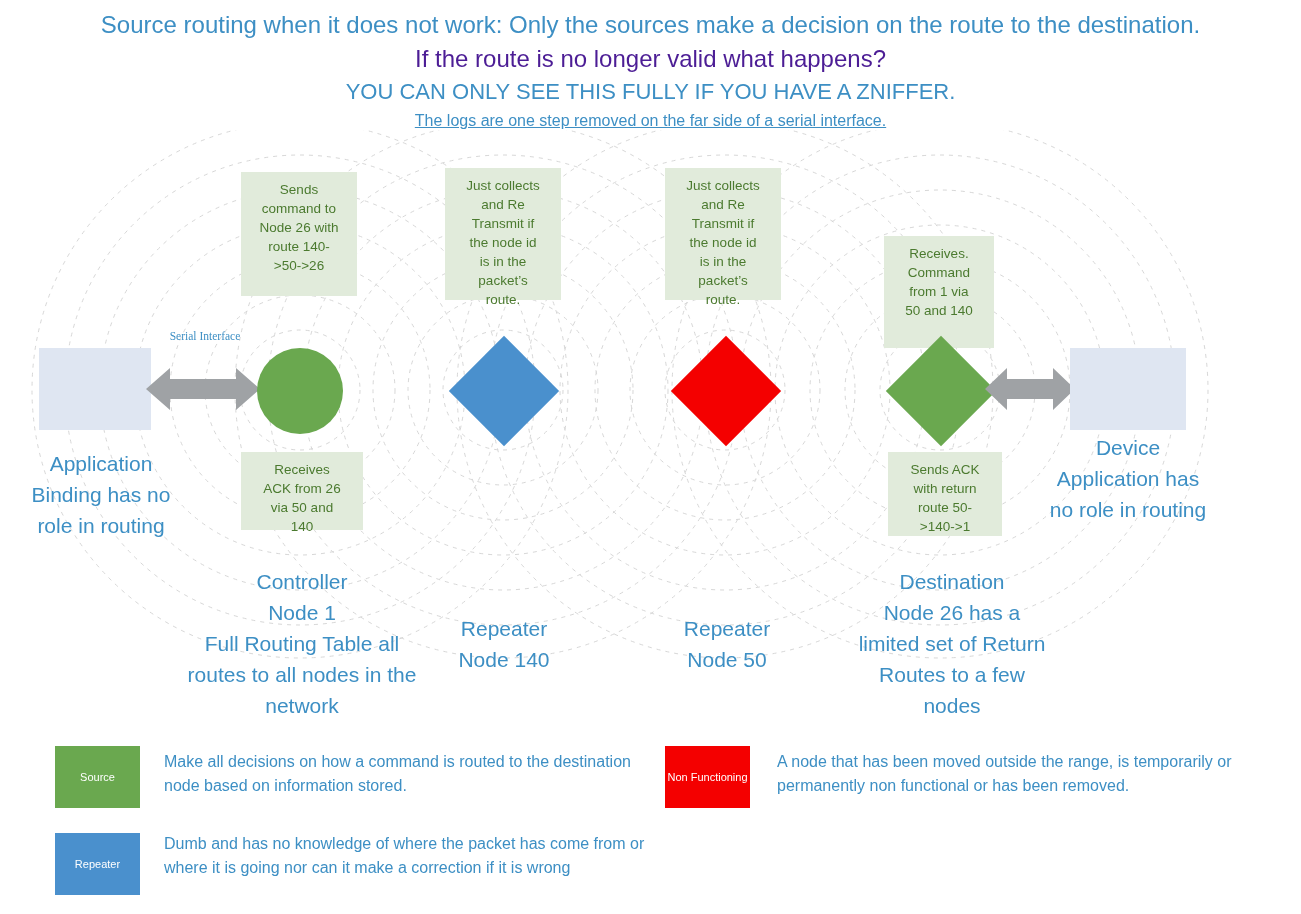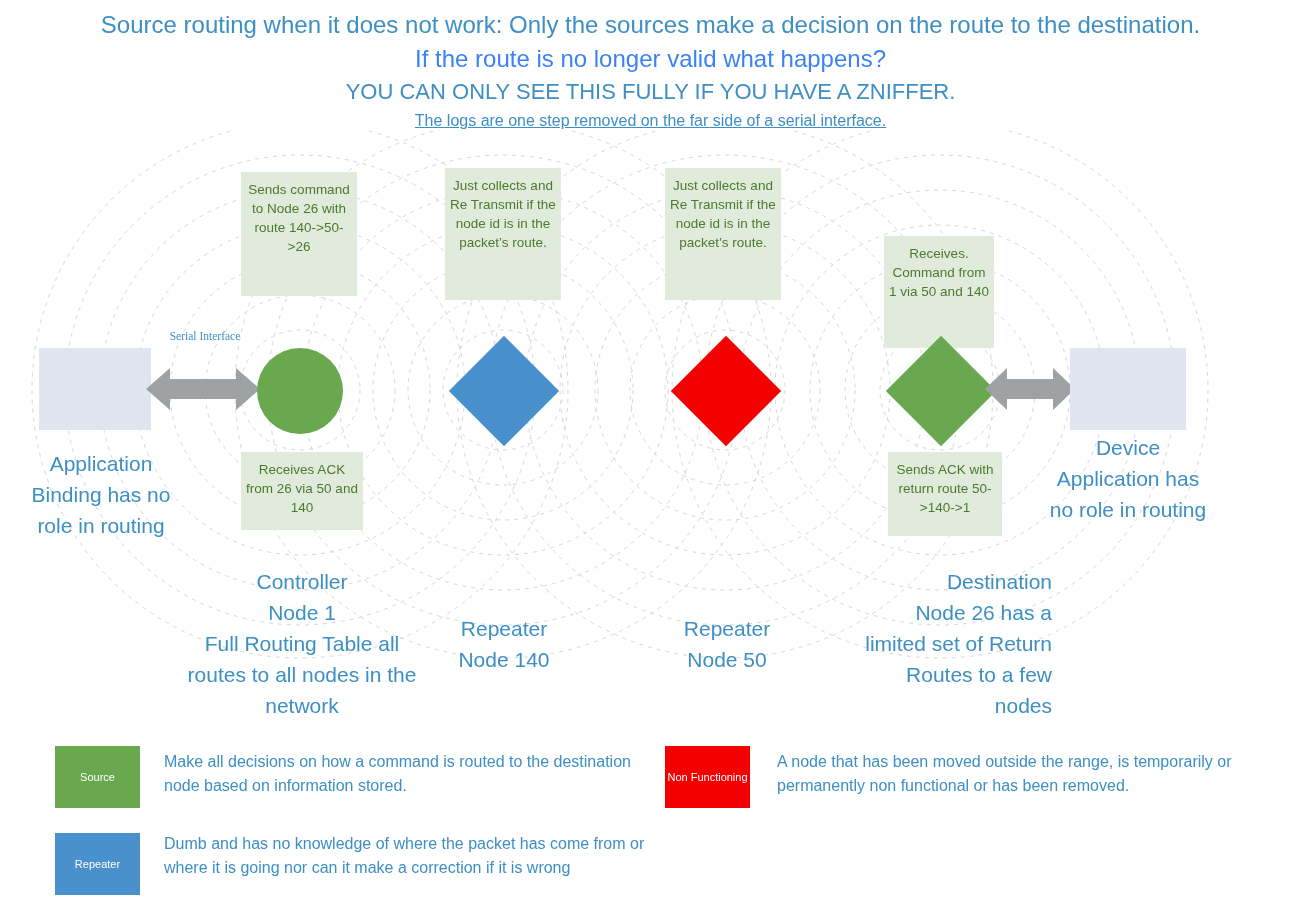--- a/index.html
+++ b/index.html
@@ -31,21 +31,21 @@
   }
   .title-line1 {
     font-size: 24px;
     line-height: 34px;
     color: #3d8fc4;
     white-space: nowrap;
   }
   .title-line2 {
     font-size: 24px;
     line-height: 34px;
-    color: #3b82f6;
+    color: #4c1d95;
   }
   .title-line3 {
     font-size: 22px;
     line-height: 32px;
     color: #3d8fc4;
   }
   .title-line4 {
     font-size: 16px;
     line-height: 26px;
     color: #3d8fc4;
@@ -63,21 +63,21 @@
   }
 
   
   .note {
     position: absolute;
     background: #e1ebdb;
     color: #4b7a2f;
     font-size: 13.5px;
     line-height: 19px;
     text-align: center;
-    padding: 8px 3px;
+    padding: 8px 18px;
     box-sizing: border-box;
   }
 
   
   .sq-app {
     position: absolute;
     background: #dfe6f2;
   }
   .circle-node {
     position: absolute;
@@ -235,21 +235,21 @@
   <div class="blue-label" style="left:420px; top:613px; width:168px;">
     <div>Repeater</div>
     <div>Node 140</div>
   </div>
 
   <div class="blue-label" style="left:644px; top:613px; width:166px;">
     <div>Repeater</div>
     <div>Node 50</div>
   </div>
 
-  <div class="blue-label" style="left:852px; top:566px; width:200px;text-align:right;">
+  <div class="blue-label" style="left:852px; top:566px; width:200px;">
     <div>Destination</div>
     <div>Node 26 has a limited set of Return Routes to a few nodes</div>
   </div>
 
   <div class="legend-swatch" style="left:55px; top:746px; width:85px; height:62px; background:#6aa84f;">
     <span>Source</span>
   </div>
   <div class="legend-text" style="left:164px; top:750px; width:470px;">Make all decisions on how a command is routed to the destination node based on information stored.</div>
 
   <div class="legend-swatch" style="left:665px; top:746px; width:85px; height:62px; background:#f40000;">

